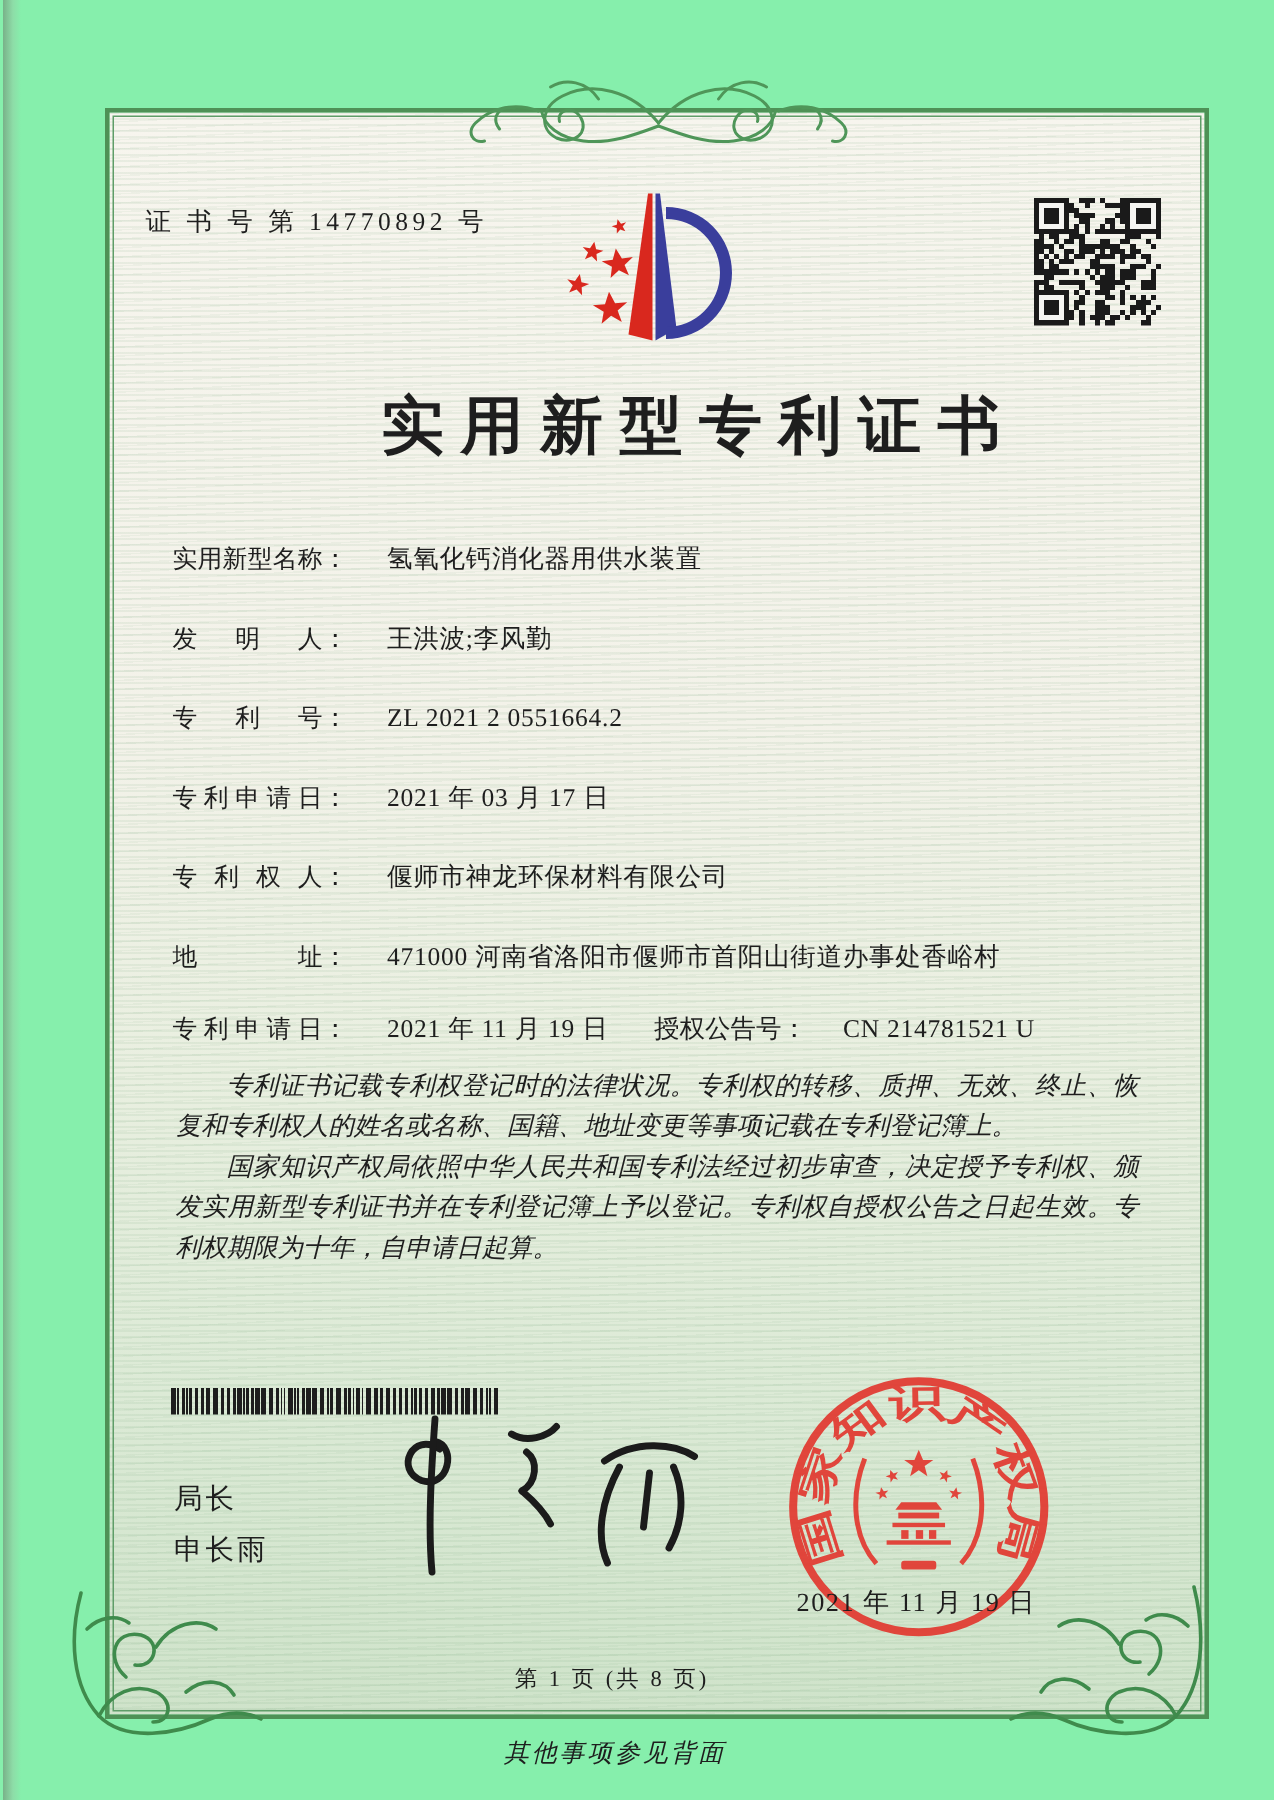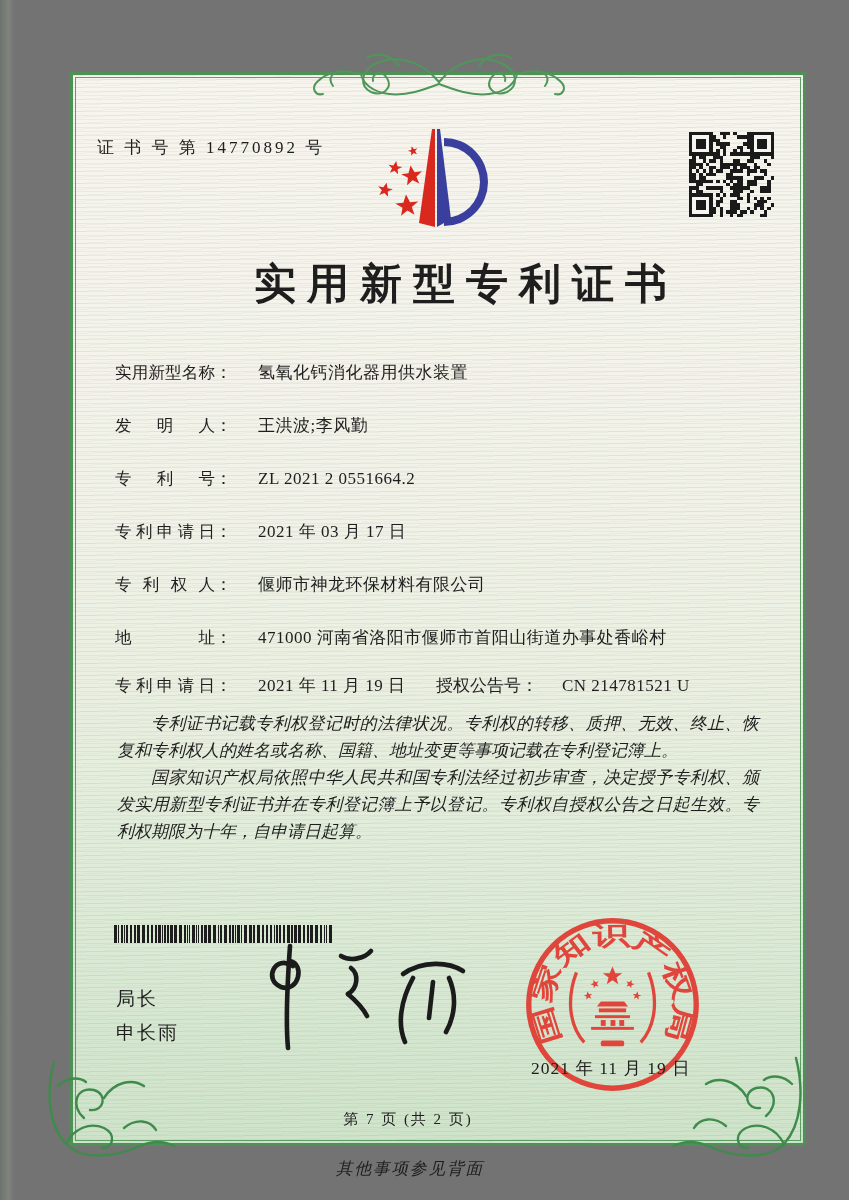--- a/index.html
+++ b/index.html
@@ -1,18 +1,18 @@
 <!DOCTYPE html>
 <html><head>
 <meta charset="utf-8">
 <style>
   html,body{margin:0;padding:0;}
   .page{
     position:relative; width:849px; height:1200px; overflow:hidden;
-    background:#737373;
+    background:#86efac;
     font-family:"Liberation Serif","DejaVu Serif",serif;
     color:#1e1e1e;
   }
   .scan-edge{
     position:absolute; left:2px; top:0; width:12px; height:100%;
     background:linear-gradient(90deg, rgba(110,125,108,0.55), rgba(160,172,155,0.28) 55%, rgba(0,0,0,0));
   }
   
   .frame{
     position:absolute; left:70px; top:72px; width:736px; height:1074px;
@@ -497,15 +497,15 @@
       <rect x="102" y="111" width="5" height="6"></rect>
       <rect x="73" y="118" width="44" height="3"></rect>
       <path d="M58 62 C48 88 50 116 66 134" fill="none" stroke="#e23a31" stroke-width="3.4"></path>
       <path d="M132 62 C142 88 140 116 124 134" fill="none" stroke="#e23a31" stroke-width="3.4"></path>
       <rect x="83" y="132" width="24" height="6" rx="2"></rect>
     </g>
   </svg>
 
   <div class="seal-date">2021 年 11 月 19 日</div>
 
-  <div class="page-info">第 7 页 (共 2 页)</div>
+  <div class="page-info">第 1 页 (共 8 页)</div>
   <div class="back-note">其他事项参见背面</div>
 </div>
 
 </body></html>

